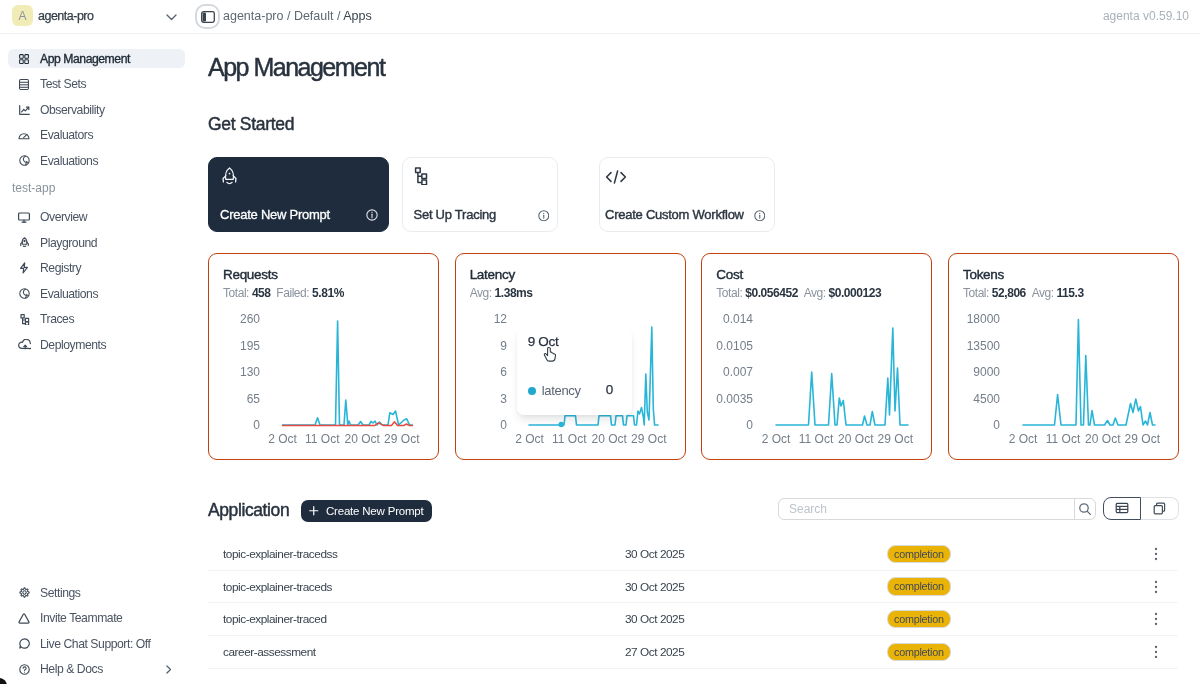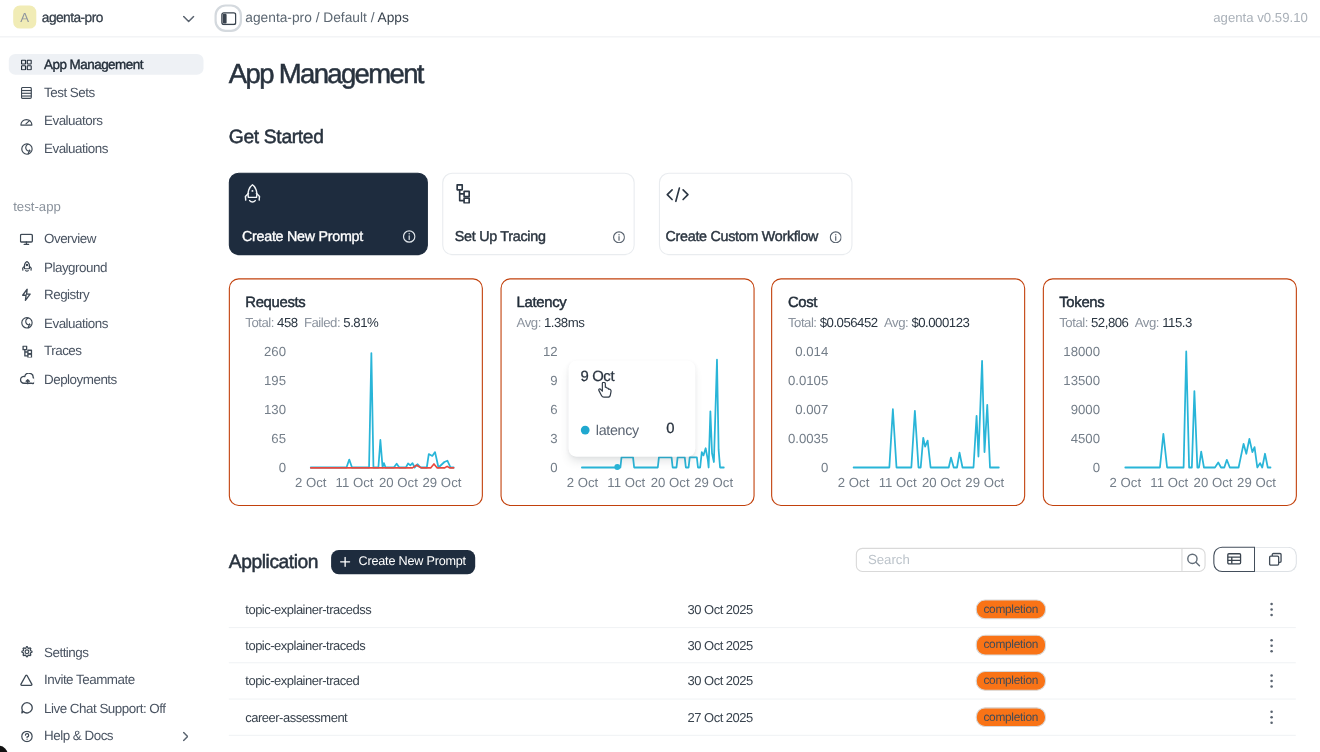--- a/index.html
+++ b/index.html
@@ -33,21 +33,21 @@
 .gcard .gic{position:absolute;left:12px;top:9px;}
 .gcard .glbl{position:absolute;left:11px;bottom:9px;font-size:13px;font-weight:400;-webkit-text-stroke:0.4px #2c3641;letter-spacing:-0.25px;color:#2c3641;white-space:nowrap;}
 .gcard.dark .glbl{color:#fff;-webkit-text-stroke:0.3px #fff;}
 .gcard .ginfo{position:absolute;right:10px;bottom:10px;color:#58626e;display:flex;}
 .gcard.dark .ginfo{color:#dfe4e9;}
 
 .strow{position:absolute;left:208px;top:253px;width:971px;display:flex;gap:15.6px;}
 .scard{flex:1;height:207px;border:1px solid #c2410c;border-radius:9px;background:#fff;position:relative;}
 .scard .t1{position:absolute;left:14px;top:13px;font-size:13.5px;font-weight:400;-webkit-text-stroke:0.4px #222d39;letter-spacing:-0.3px;color:#222d39;}
 .scard .t2{position:absolute;left:14px;top:31.5px;font-size:12px;letter-spacing:-0.45px;color:#8b939e;}
-.scard .t2 b{color:#2a3541;font-weight:400;}
+.scard .t2 b{color:#2a3541;font-weight:700;}
 .scard svg.ch{position:absolute;left:0;top:0;}
 
 .apph{position:absolute;left:208px;top:500px;font-size:17.5px;font-weight:400;-webkit-text-stroke:0.45px #28323e;letter-spacing:-0.4px;color:#28323e;}
 .newbtn{position:absolute;left:301px;top:500px;width:131px;height:21.5px;background:#1e2c3e;border-radius:7px;color:#fff;font-size:11.5px;letter-spacing:-0.2px;display:flex;align-items:center;justify-content:center;gap:7px;}
 .search{position:absolute;left:778px;top:498px;width:318px;height:21.5px;border:1px solid #d9d9d9;border-radius:6px;background:#fff;}
 .search .ph{position:absolute;left:10px;top:0;line-height:20px;font-size:12px;color:#bcc3ca;}
 .search .sep{position:absolute;right:20px;top:0;bottom:0;width:1px;background:#d9d9d9;}
 .search .mg{position:absolute;right:3px;top:3px;color:#636e79;}
 .vt{position:absolute;left:1103px;top:497px;display:flex;}
 .vt .b1{width:38px;height:22.5px;border:1.5px solid #434e5b;border-radius:8px 0 0 8px;display:flex;align-items:center;justify-content:center;background:#fff;color:#333d49;}
@@ -55,21 +55,21 @@
 
 .tbl{position:absolute;left:208px;top:538px;width:970px;}
 .thr{display:flex;height:25.5px;align-items:center;border-bottom:1px solid #edeff2;font-size:11.8px;letter-spacing:-0.3px;color:#39434e;}
 .thr .c{height:15px;line-height:15px;border-right:1px solid #f0f1f4;}
 .thr .c:last-child{border-right:none;}
 .trw{display:flex;height:32.7px;align-items:center;border-bottom:1px solid #f1f3f5;font-size:11.8px;letter-spacing:-0.45px;color:#39434e;}
 .c1{width:402px;padding-left:15px;}
 .c2{width:263px;padding-left:15px;}
 .c3{width:261px;padding-left:14px;}
 .c4{width:44px;display:flex;justify-content:center;align-items:center;}
-.badge{display:inline-block;border:1px solid #d9d9d9;border-radius:8.5px;padding:2px 6px 2.5px;font-size:10.8px;letter-spacing:-0.25px;color:#414b57;background:#f97316;}
+.badge{display:inline-block;border:1px solid #d9d9d9;border-radius:8.5px;padding:2px 6px 2.5px;font-size:10.8px;letter-spacing:-0.25px;color:#414b57;background:#eab308;}
 .cornerdot{position:absolute;left:-9px;bottom:-10px;width:16px;height:16px;border-radius:50%;background:#111;}
 
 .tip{position:absolute;left:61px;top:74px;width:115px;height:87px;background:rgba(255,255,255,.95);border-radius:7px;box-shadow:0 6px 9px -2px rgba(70,80,90,.16),0 1px 3px rgba(70,80,90,.05);z-index:3;}
 .tip .d1{position:absolute;left:11px;top:6px;font-size:13.5px;-webkit-text-stroke:0.25px #2a3440;letter-spacing:-0.3px;color:#2a3440;}
 .tip .cur{position:absolute;left:26px;top:19px;}
 .tip .row{position:absolute;left:11px;top:55px;display:flex;align-items:center;font-size:13px;letter-spacing:-0.3px;color:#5a6472;}
 .tip .dot{width:8px;height:8px;border-radius:50%;background:#20a8cf;margin-right:6px;}
 .tip .zero{position:absolute;left:89px;top:54px;font-size:13.5px;-webkit-text-stroke:0.25px #2a3440;color:#2a3440;}
 </style>
 </head>
@@ -109,20 +109,29 @@
             <svg width="10" height="11" viewBox="0 0 10 11">
               <g fill="none" stroke="#3e4955" stroke-width="1.05">
                 <rect x="0.55" y="0.55" width="8.9" height="9.9" rx="1.1"></rect>
                 <line x1="0.55" y1="3.3" x2="9.45" y2="3.3"></line>
                 <line x1="0.55" y1="5.8" x2="9.45" y2="5.8"></line>
                 <line x1="0.55" y1="8.3" x2="9.45" y2="8.3"></line>
               </g>
             </svg>
           </span>Test Sets</div>
     <div class="mi"><span class="ic">
+            <svg width="11" height="10" viewBox="0 0 11 10">
+              <g fill="none" stroke="#3e4955" stroke-width="1.2" stroke-linecap="round" stroke-linejoin="round">
+                <polyline points="0.7,0.7 0.7,9.3 10.3,9.3"></polyline>
+                <polyline points="2.6,6.8 4.8,4.4 6.3,5.9 9.6,2.4"></polyline>
+                <polyline points="7.4,2.2 9.8,2.2 9.8,4.6"></polyline>
+              </g>
+            </svg>
+          </span>Observability</div>
+    <div class="mi"><span class="ic">
             <svg width="12" height="10" viewBox="0 0 12 10">
               <g fill="none" stroke="#3e4955" stroke-width="1.05" stroke-linecap="round" stroke-linejoin="round">
                 <path d="M1,8.7 A5,5 0 0 1 11,8.7 Z"></path>
                 <line x1="5.6" y1="7.6" x2="9" y2="4.4"></line>
               </g>
             </svg>
           </span>Evaluators</div>
     <div class="mi"><span class="ic">
             <svg width="11" height="11" viewBox="0 0 11 11">
               <g fill="none" stroke="#3e4955" stroke-width="1.05" stroke-linecap="round">
@@ -237,21 +246,21 @@
     <div class="ginfo">
           <svg width="12" height="12" viewBox="0 0 13 13">
             <g fill="none" stroke="#dfe4e9" stroke-width="1.2">
               <circle cx="6.5" cy="6.5" r="5.6"></circle>
               <line x1="6.5" y1="5.8" x2="6.5" y2="9.4" stroke-linecap="round"></line>
               <circle cx="6.5" cy="3.8" r="0.7" fill="#dfe4e9" stroke="none"></circle>
             </g>
           </svg>
         </div>
   </div>
-  <div class="gcard" style="left:402px;width:175px;padding-left:35px;">
+  <div class="gcard" style="left:402px;width:156px;padding-left:35px;">
     <div class="gic" style="left:10px;"><svg width="15" height="18" viewBox="0 0 15 18">
             <g fill="none" stroke="#2c3744" stroke-width="1.5" stroke-linejoin="round">
               <rect x="2.6" y="1" width="4.6" height="4.6"></rect>
               <path d="M4.9,5.6 L4.9,15.4 L8.9,15.4 M4.9,9.3 L8.9,9.3"></path>
               <rect x="8.9" y="7" width="4.6" height="4.6"></rect>
               <rect x="8.9" y="13.1" width="4.6" height="4.6"></rect>
             </g>
           </svg></div>
     <div class="glbl" style="left:10.5px;">Set Up Tracing</div>
     <div class="ginfo" style="right:8px;">

